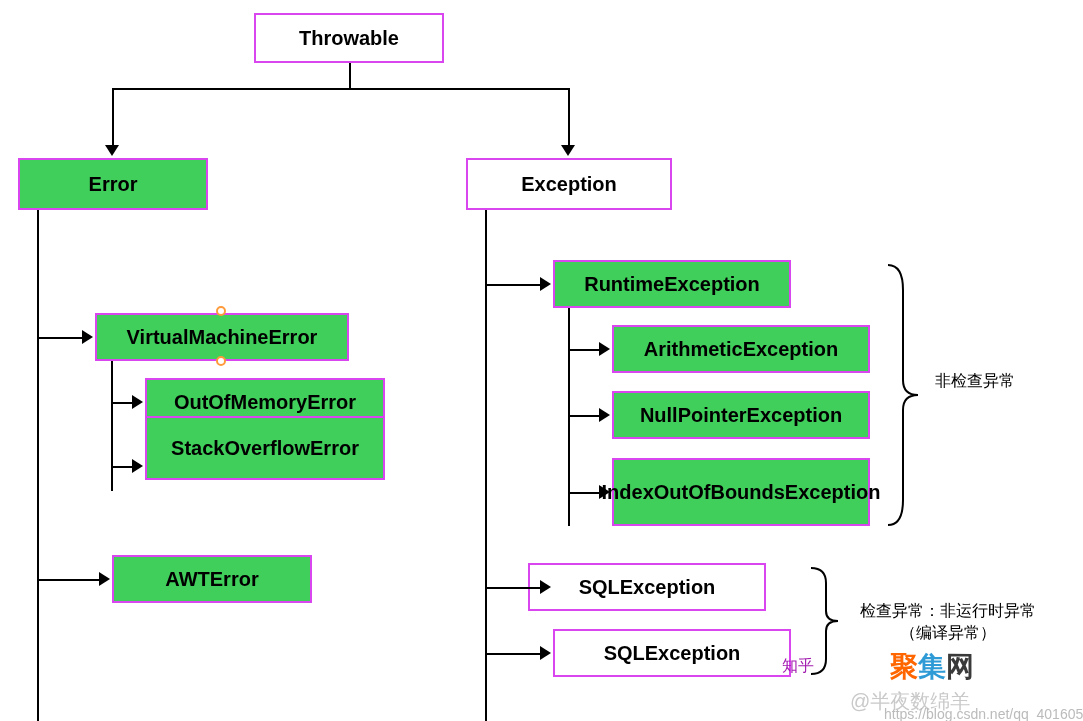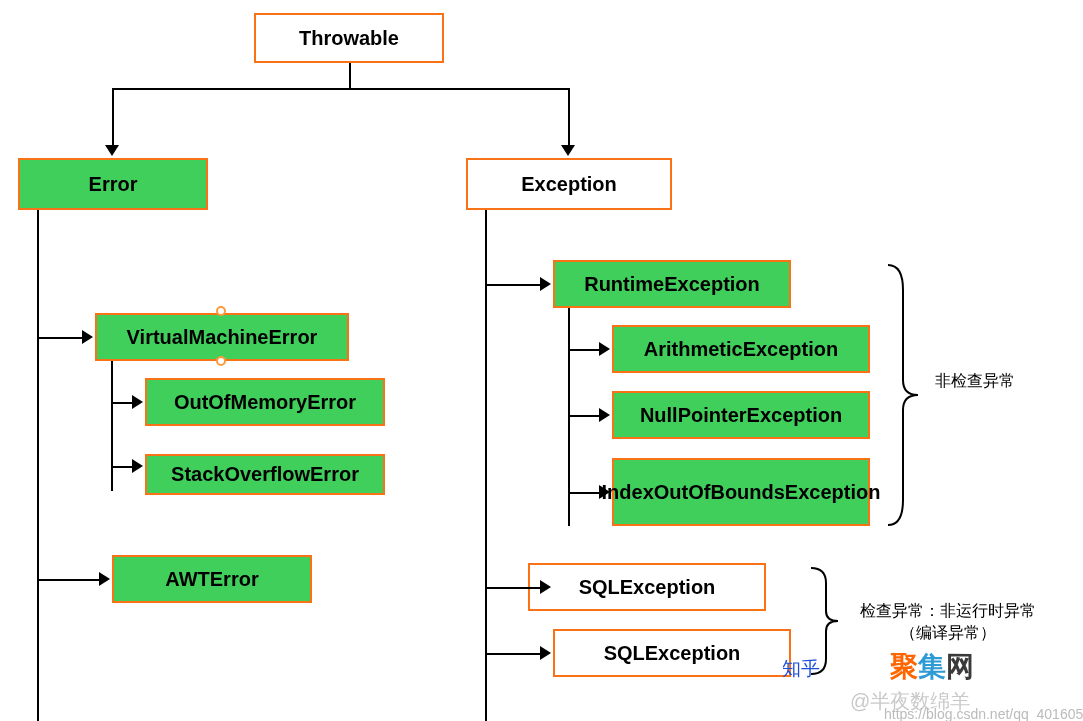--- a/index.html
+++ b/index.html
@@ -7,21 +7,21 @@
     margin: 0;
     font-family: Arial, "Microsoft YaHei", sans-serif;
     background: #fff;
     width: 1083px;
     height: 721px;
     position: relative;
     overflow: hidden;
   }
   .node {
     position: absolute;
-    border: 2px solid #f97316;
+    border: 2px solid #d946ef;
     font-size: 20px;
     font-weight: bold;
     display: flex;
     align-items: center;
     justify-content: center;
     text-align: center;
     background: #fff;
     padding: 0 8px;
   }
   .node.green { background: #41cf5c; }
@@ -44,22 +44,22 @@
   .annot {
     position: absolute;
     font-size: 16px;
     color: #000;
     text-align: center;
     line-height: 1.4;
   }
   svg.bracket { position: absolute; }
   .wm-logo {
     position: absolute;
-    font-size: 19px;
-    color: #1d4ed8;
+    font-size: 16px;
+    color: #a21caf;
     font-family: "Times New Roman", serif;
   }
   .wm-text {
     position: absolute;
     font-size: 20px;
     color: #c9c9c9;
   }
   .wm-site {
     position: absolute;
     font-size: 28px;
@@ -87,21 +87,21 @@
 <div class="node" style="left:254px; top:13px; width:190px; height:50px;">Throwable</div>
 
 <div class="node green" style="left:18px; top:158px; width:190px; height:52px;text-align:center;">Error</div>
 
 <div class="node" style="left:466px; top:158px; width:206px; height:52px;">Exception</div>
 
 <div class="node green" style="left:95px; top:313px; width:254px; height:48px;">VirtualMachineError</div>
 
 <div class="node green" style="left:145px; top:378px; width:240px; height:48px;">OutOfMemoryError</div>
 
-<div class="node green" style="left:145px; top:454px; width:240px; height:41px;">StackOverflowError</div>
+<div class="node green" style="left:145px; top:416px; width:240px; height:64px;">StackOverflowError</div>
 
 <div class="node green" style="left:112px; top:555px; width:200px; height:48px;">AWTError</div>
 
 <div class="node green" style="left:553px; top:260px; width:238px; height:48px;">RuntimeException</div>
 
 <div class="node green" style="left:612px; top:325px; width:258px; height:48px;">ArithmeticException</div>
 
 <div class="node green" style="left:612px; top:391px; width:258px; height:48px;">NullPointerException</div>
 
 <div class="node green" style="left:612px; top:458px; width:258px; height:68px;">IndexOutOfBoundsException</div>

